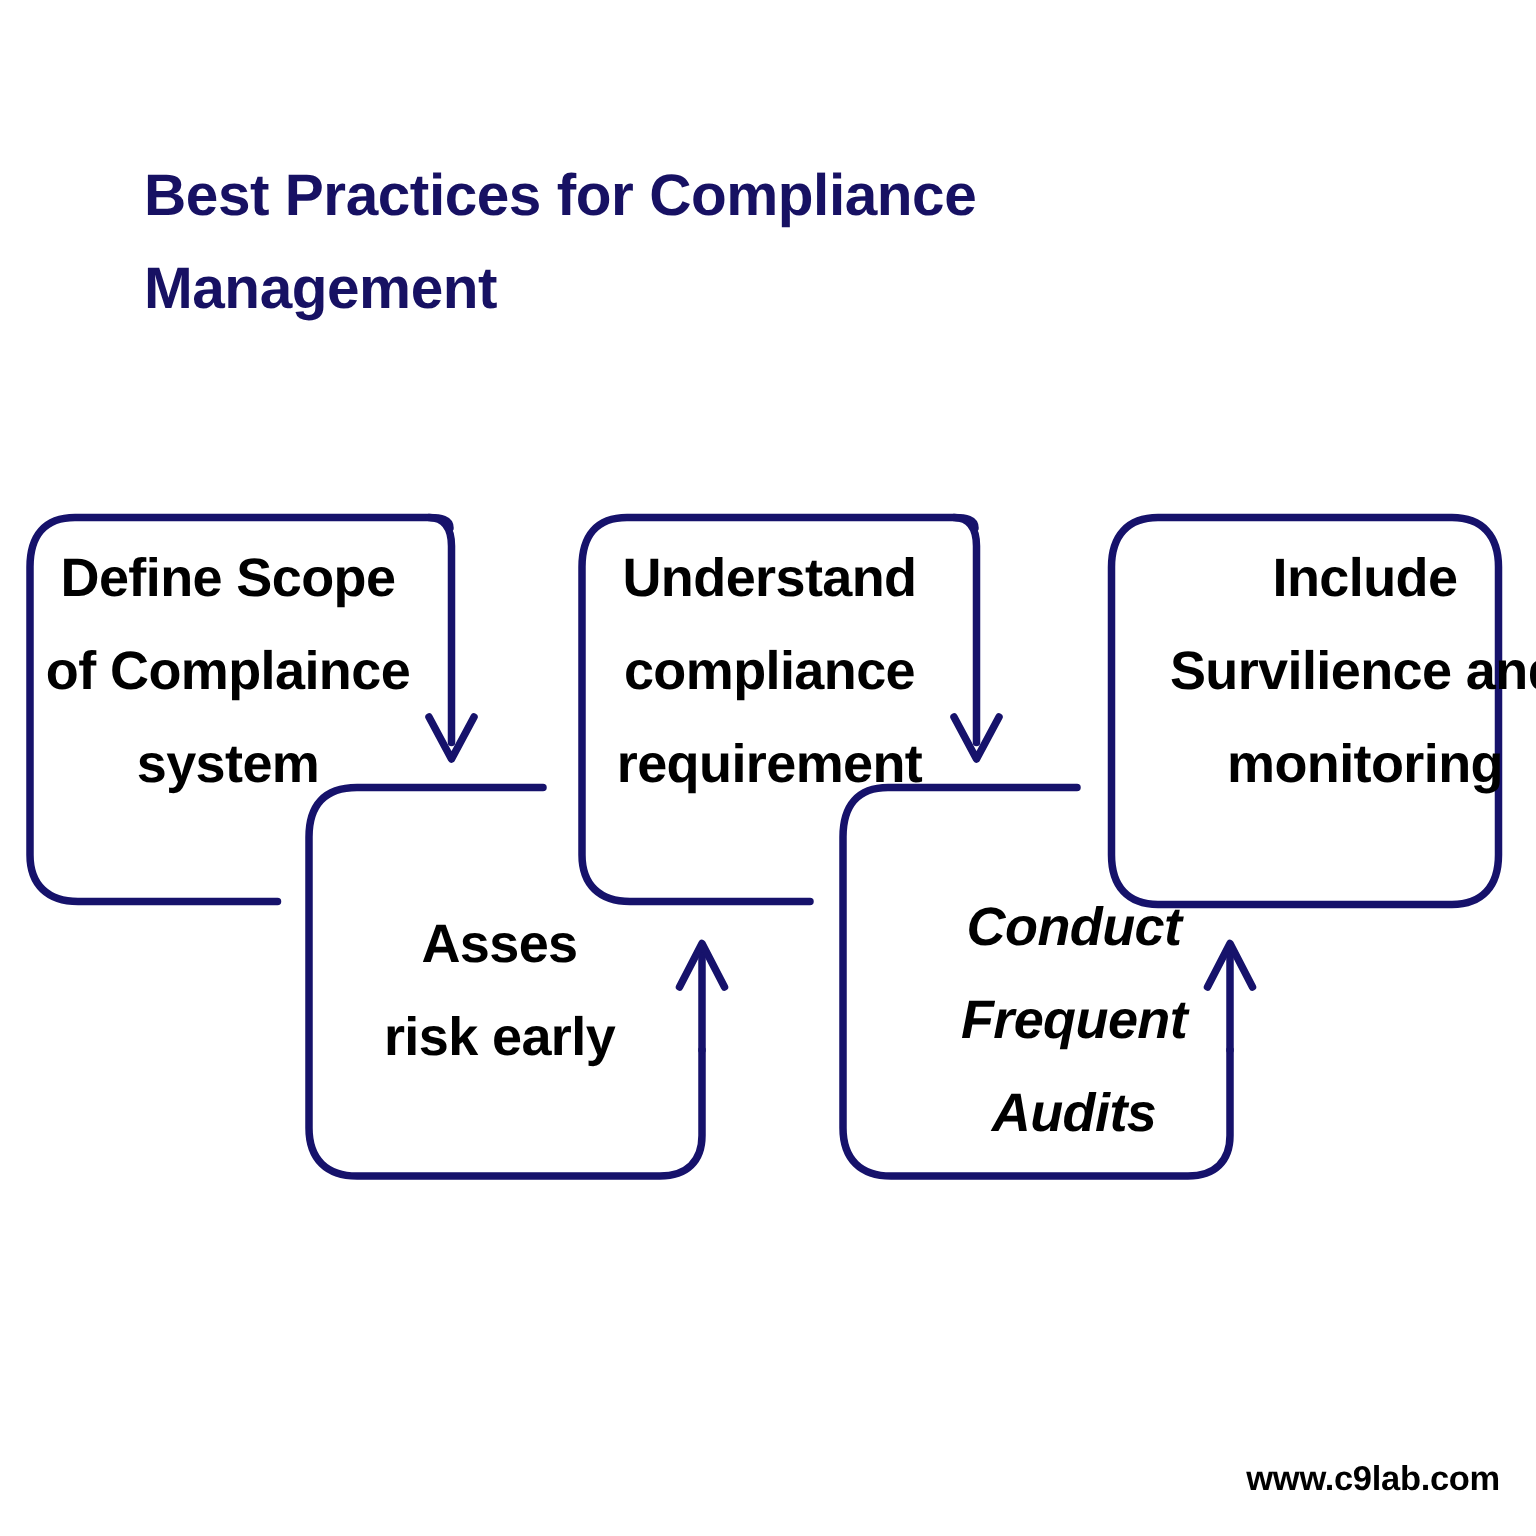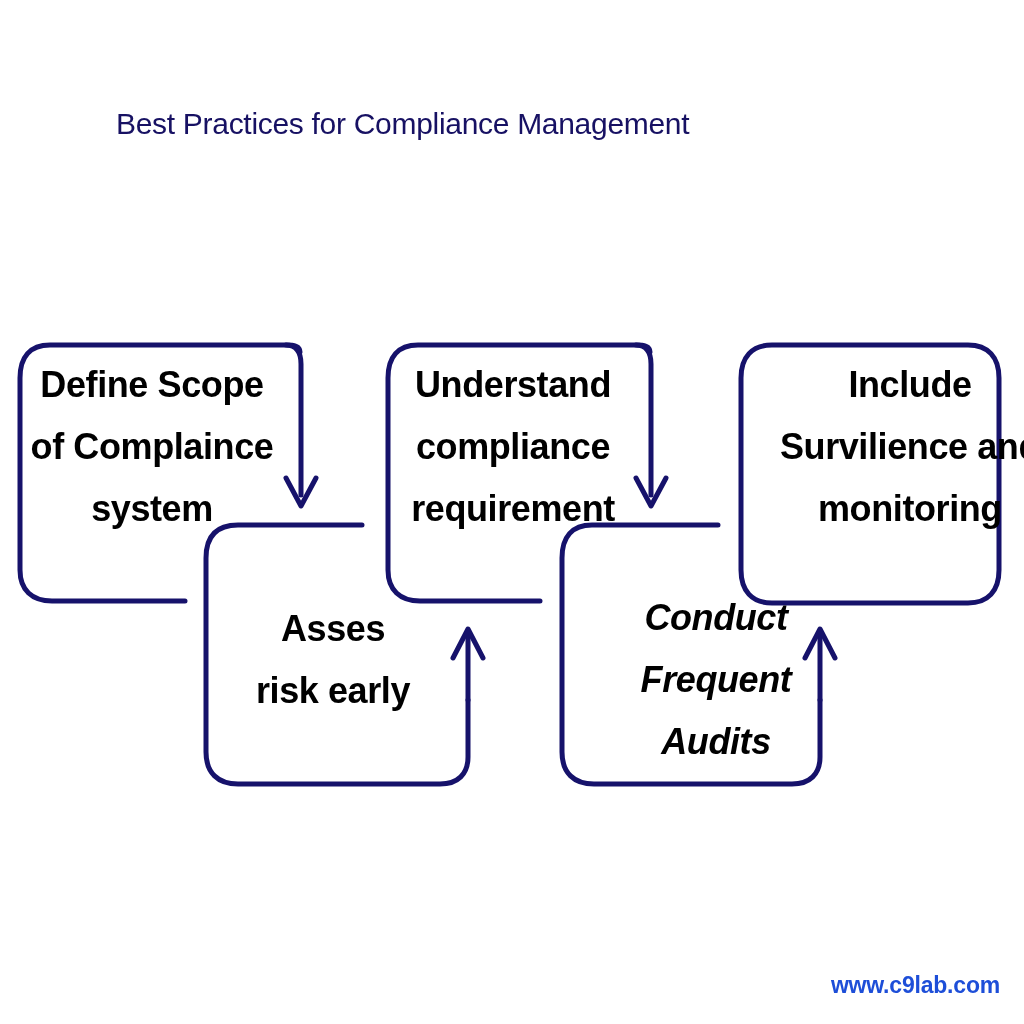--- a/index.html
+++ b/index.html
@@ -17,27 +17,26 @@
     background: #ffffff;
     overflow: hidden;
   }
 
   
   #page-title {
     position: absolute;
     left: 96px;
     top: 100px;
     width: 720px;
-    font-size: 30px;
-    font-weight: normal;
+    font-size: 39px;
+    font-weight: bold;
     line-height: 1.58;
     letter-spacing: -0.3px;
     color: #171163;
     font-family: "Liberation Sans", sans-serif;
-    margin-left: 20px;
   }
 
   
   #flow-svg {
     position: absolute;
     left: 0;
     top: 0;
     width: 1024px;
     height: 1024px;
   }
@@ -60,21 +59,21 @@
   }
 
   
   #footer-url {
     position: absolute;
     right: 24px;
     bottom: 25px;
     font-size: 23px;
     font-weight: bold;
     letter-spacing: -0.2px;
-    color: #1d4ed8;
+    color: #000000;
     font-family: "Liberation Sans", sans-serif;
   }
 </style>
 </head>
 <body>
 
 <div id="canvas">
 
   <div id="page-title">Best Practices for Compliance Management</div>
 

